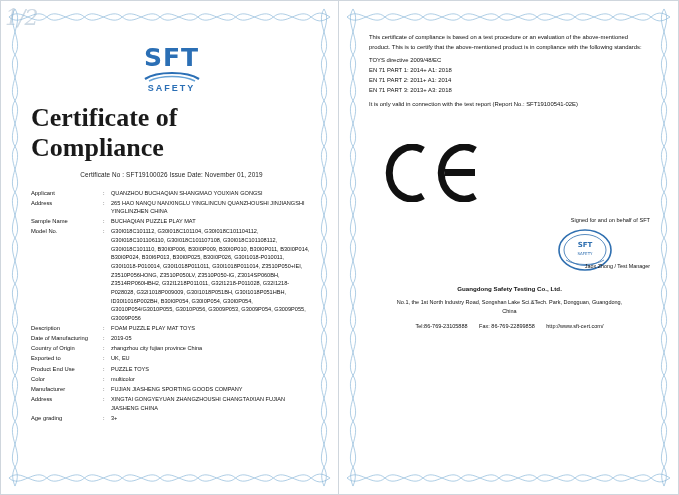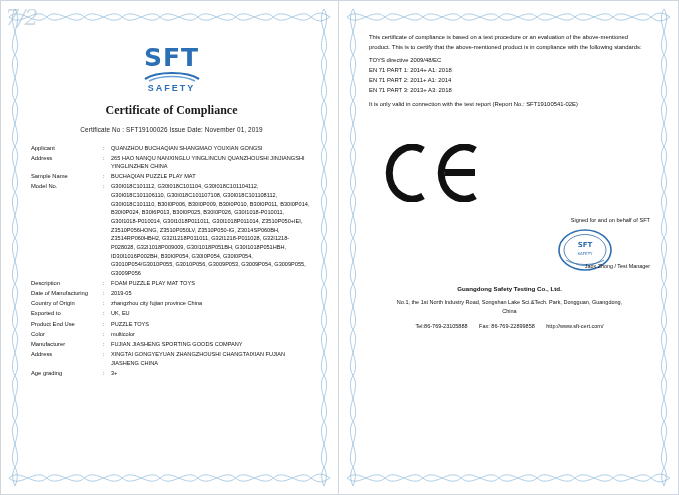--- a/index.html
+++ b/index.html
@@ -103,22 +103,22 @@
     letter-spacing: 2px;
     margin-top: 1px;
   }
   .logo-swoosh {
     display: block;
     margin: 0 auto;
     width: 58px;
     height: 12px;
   }
   .cert-title {
-    text-align: center;
-    font-size: 12px;
+    text-align: left;
+    font-size: 26px;
     font-weight: bold;
     color: #1a1a1a;
     margin: 10px 0 8px 0;
     font-family: "Liberation Serif", serif;
   }
   .cert-meta {
     text-align: center;
     font-size: 6.4px;
     color: #222;
     margin-bottom: 10px;
@@ -232,21 +232,21 @@
   }
   .contact-row span { margin: 0 5px; }
 </style>
 </head>
 <body>
 
 <div class="page">
 
   <div class="panel left-panel">
 
-    <div class="watermark">7/2</div>
+    <div class="watermark">1/2</div>
 
     <svg class="ornament orn-top" viewBox="0 0 339 26" preserveAspectRatio="none">
       <g fill="none" stroke="#8db9da" stroke-width="0.7">
         <path d="M8,13 C20,2 34,24 46,13 C58,2 72,24 84,13 C96,2 110,24 122,13 C134,2 148,24 160,13 C172,2 186,24 198,13 C210,2 224,24 236,13 C248,2 262,24 274,13 C286,2 300,24 312,13 C320,6 326,10 331,13"></path>
         <path d="M8,13 C20,24 34,2 46,13 C58,24 72,2 84,13 C96,24 110,2 122,13 C134,24 148,2 160,13 C172,24 186,2 198,13 C210,24 224,2 236,13 C248,24 262,2 274,13 C286,24 300,2 312,13 C320,20 326,16 331,13"></path>
       </g>
     </svg>
     <svg class="ornament orn-bottom" viewBox="0 0 339 26" preserveAspectRatio="none">
       <g fill="none" stroke="#8db9da" stroke-width="0.7">
         <path d="M8,13 C20,2 34,24 46,13 C58,2 72,24 84,13 C96,2 110,24 122,13 C134,2 148,24 160,13 C172,2 186,24 198,13 C210,2 224,24 236,13 C248,2 262,24 274,13 C286,2 300,24 312,13 C320,6 326,10 331,13"></path>

